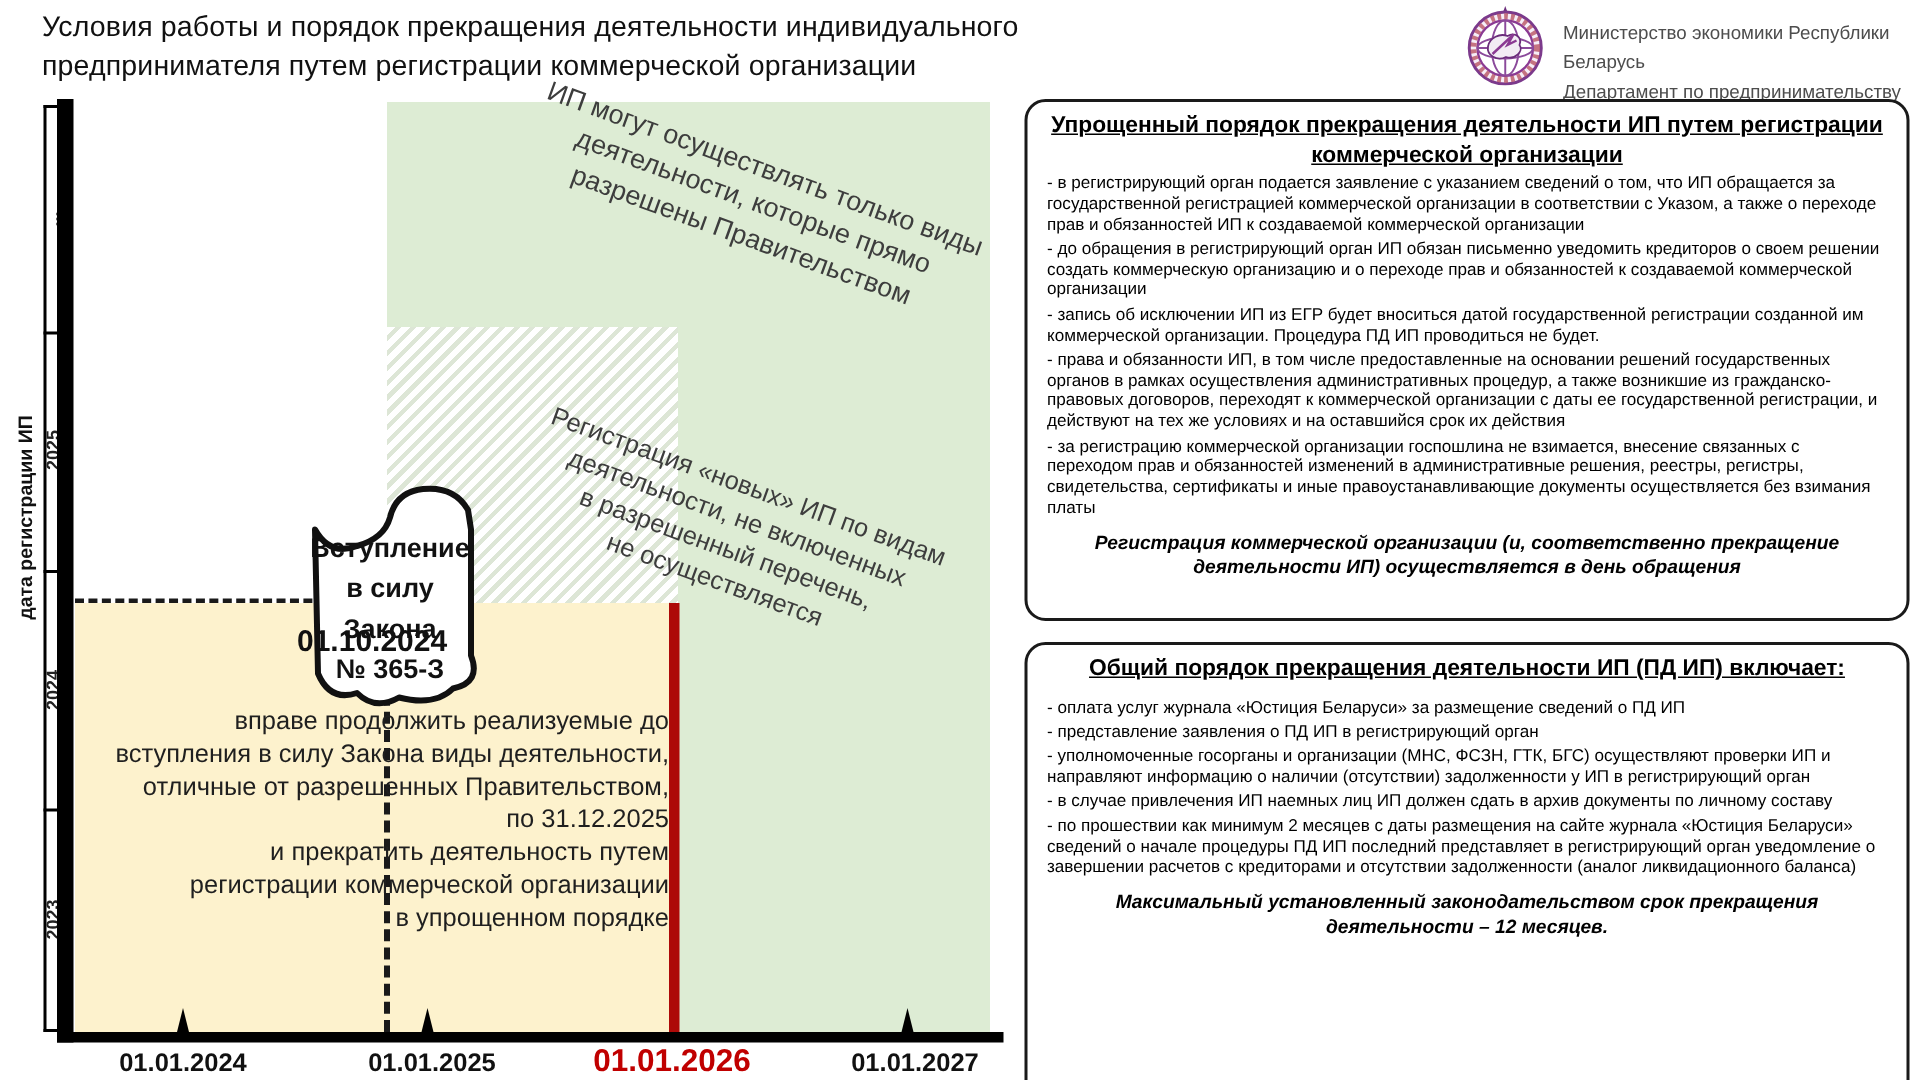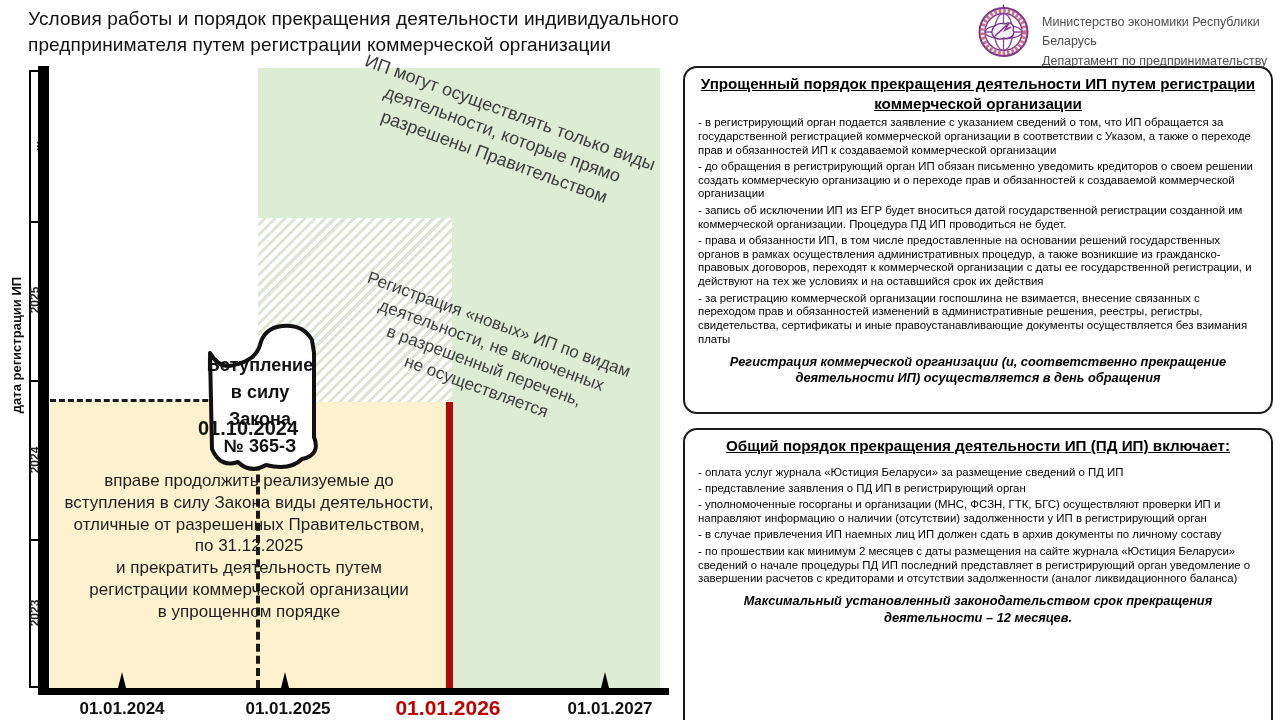--- a/index.html
+++ b/index.html
@@ -34,21 +34,21 @@
       transform:rotate(-90deg); }
   .x-spike { width:0; height:0; border-left:4px solid transparent; border-right:4px solid transparent;
       border-bottom:16px solid #000; top:672px; z-index:6; }
   .x-tick-label { top:699px; width:130px; text-align:center; font-size:17px; font-weight:bold; color:#111; }
   .x-tick-label-red { top:696px; left:375px; width:146px; text-align:center; font-size:21px; font-weight:bold; color:#c00000; }
 
   
   .note { white-space:pre-line; text-align:center; color:#3d3d3d; z-index:3; }
   .note-green { left:337px; top:100px; width:330px; font-size:18px; line-height:1.3; transform:rotate(20deg); }
   .note-hatch { left:330px; top:312px; width:315px; font-size:17px; line-height:1.3; transform:rotate(20deg); }
-  .note-yellow { left:52px; top:470px; width:394px; font-size:17px; line-height:1.28; color:#1f1f1f; white-space:pre-line; text-align:center; z-index:3; }
+  .note-yellow { left:52px; top:470px; width:394px; font-size:17px; line-height:1.28; color:#1f1f1f; white-space:pre-line; text-align:right; z-index:3; }
 
   
   .scroll-wrap { left:194px; top:319px; width:132px; height:156px; z-index:7; }
   .scroll-wrap svg { position:absolute; left:0; top:0; }
   .scroll-text { position:absolute; left:8px; top:33px; width:116px; text-align:center; font-size:18px; font-weight:bold; color:#111;
       line-height:1.5; white-space:pre-line; }
   .scroll-date { position:absolute; left:4px; top:98px; width:124px; font-size:20px; font-weight:bold; color:#111; }
 
   
   .panel { left:683px; width:590px; background:#fff; border:2px solid #1a1a1a; border-radius:14px; padding:6px 13px 4px; z-index:2; }

